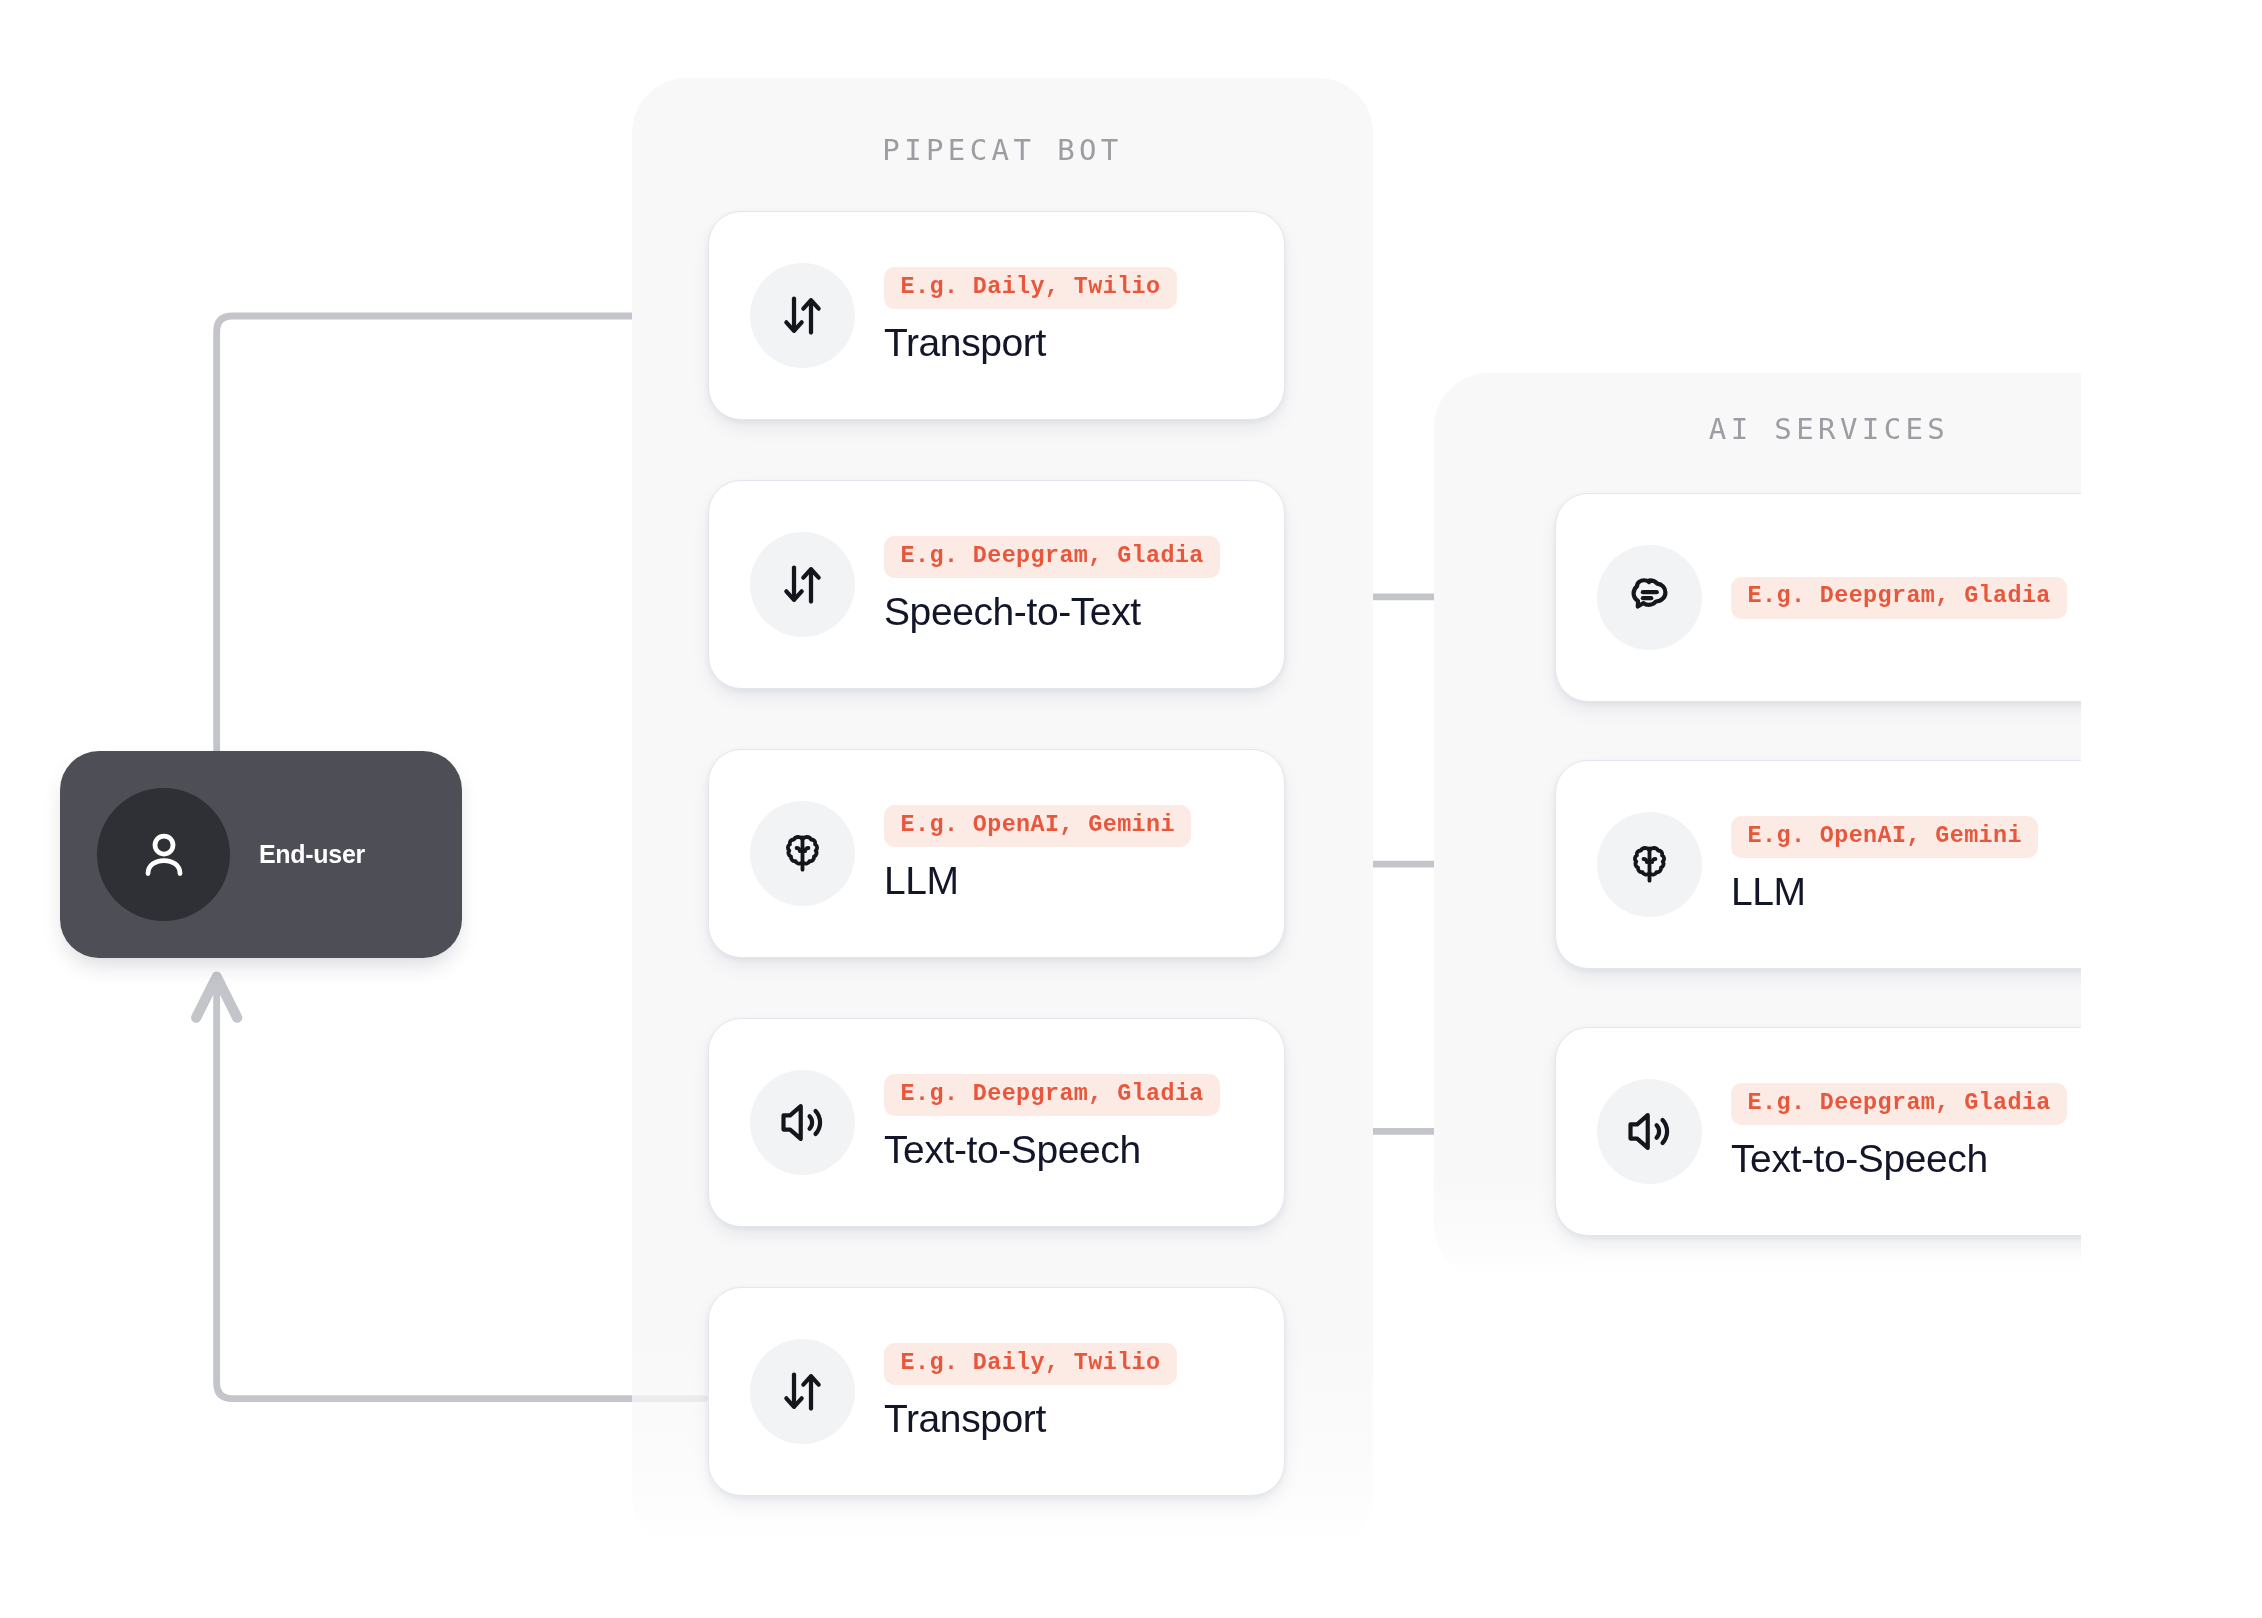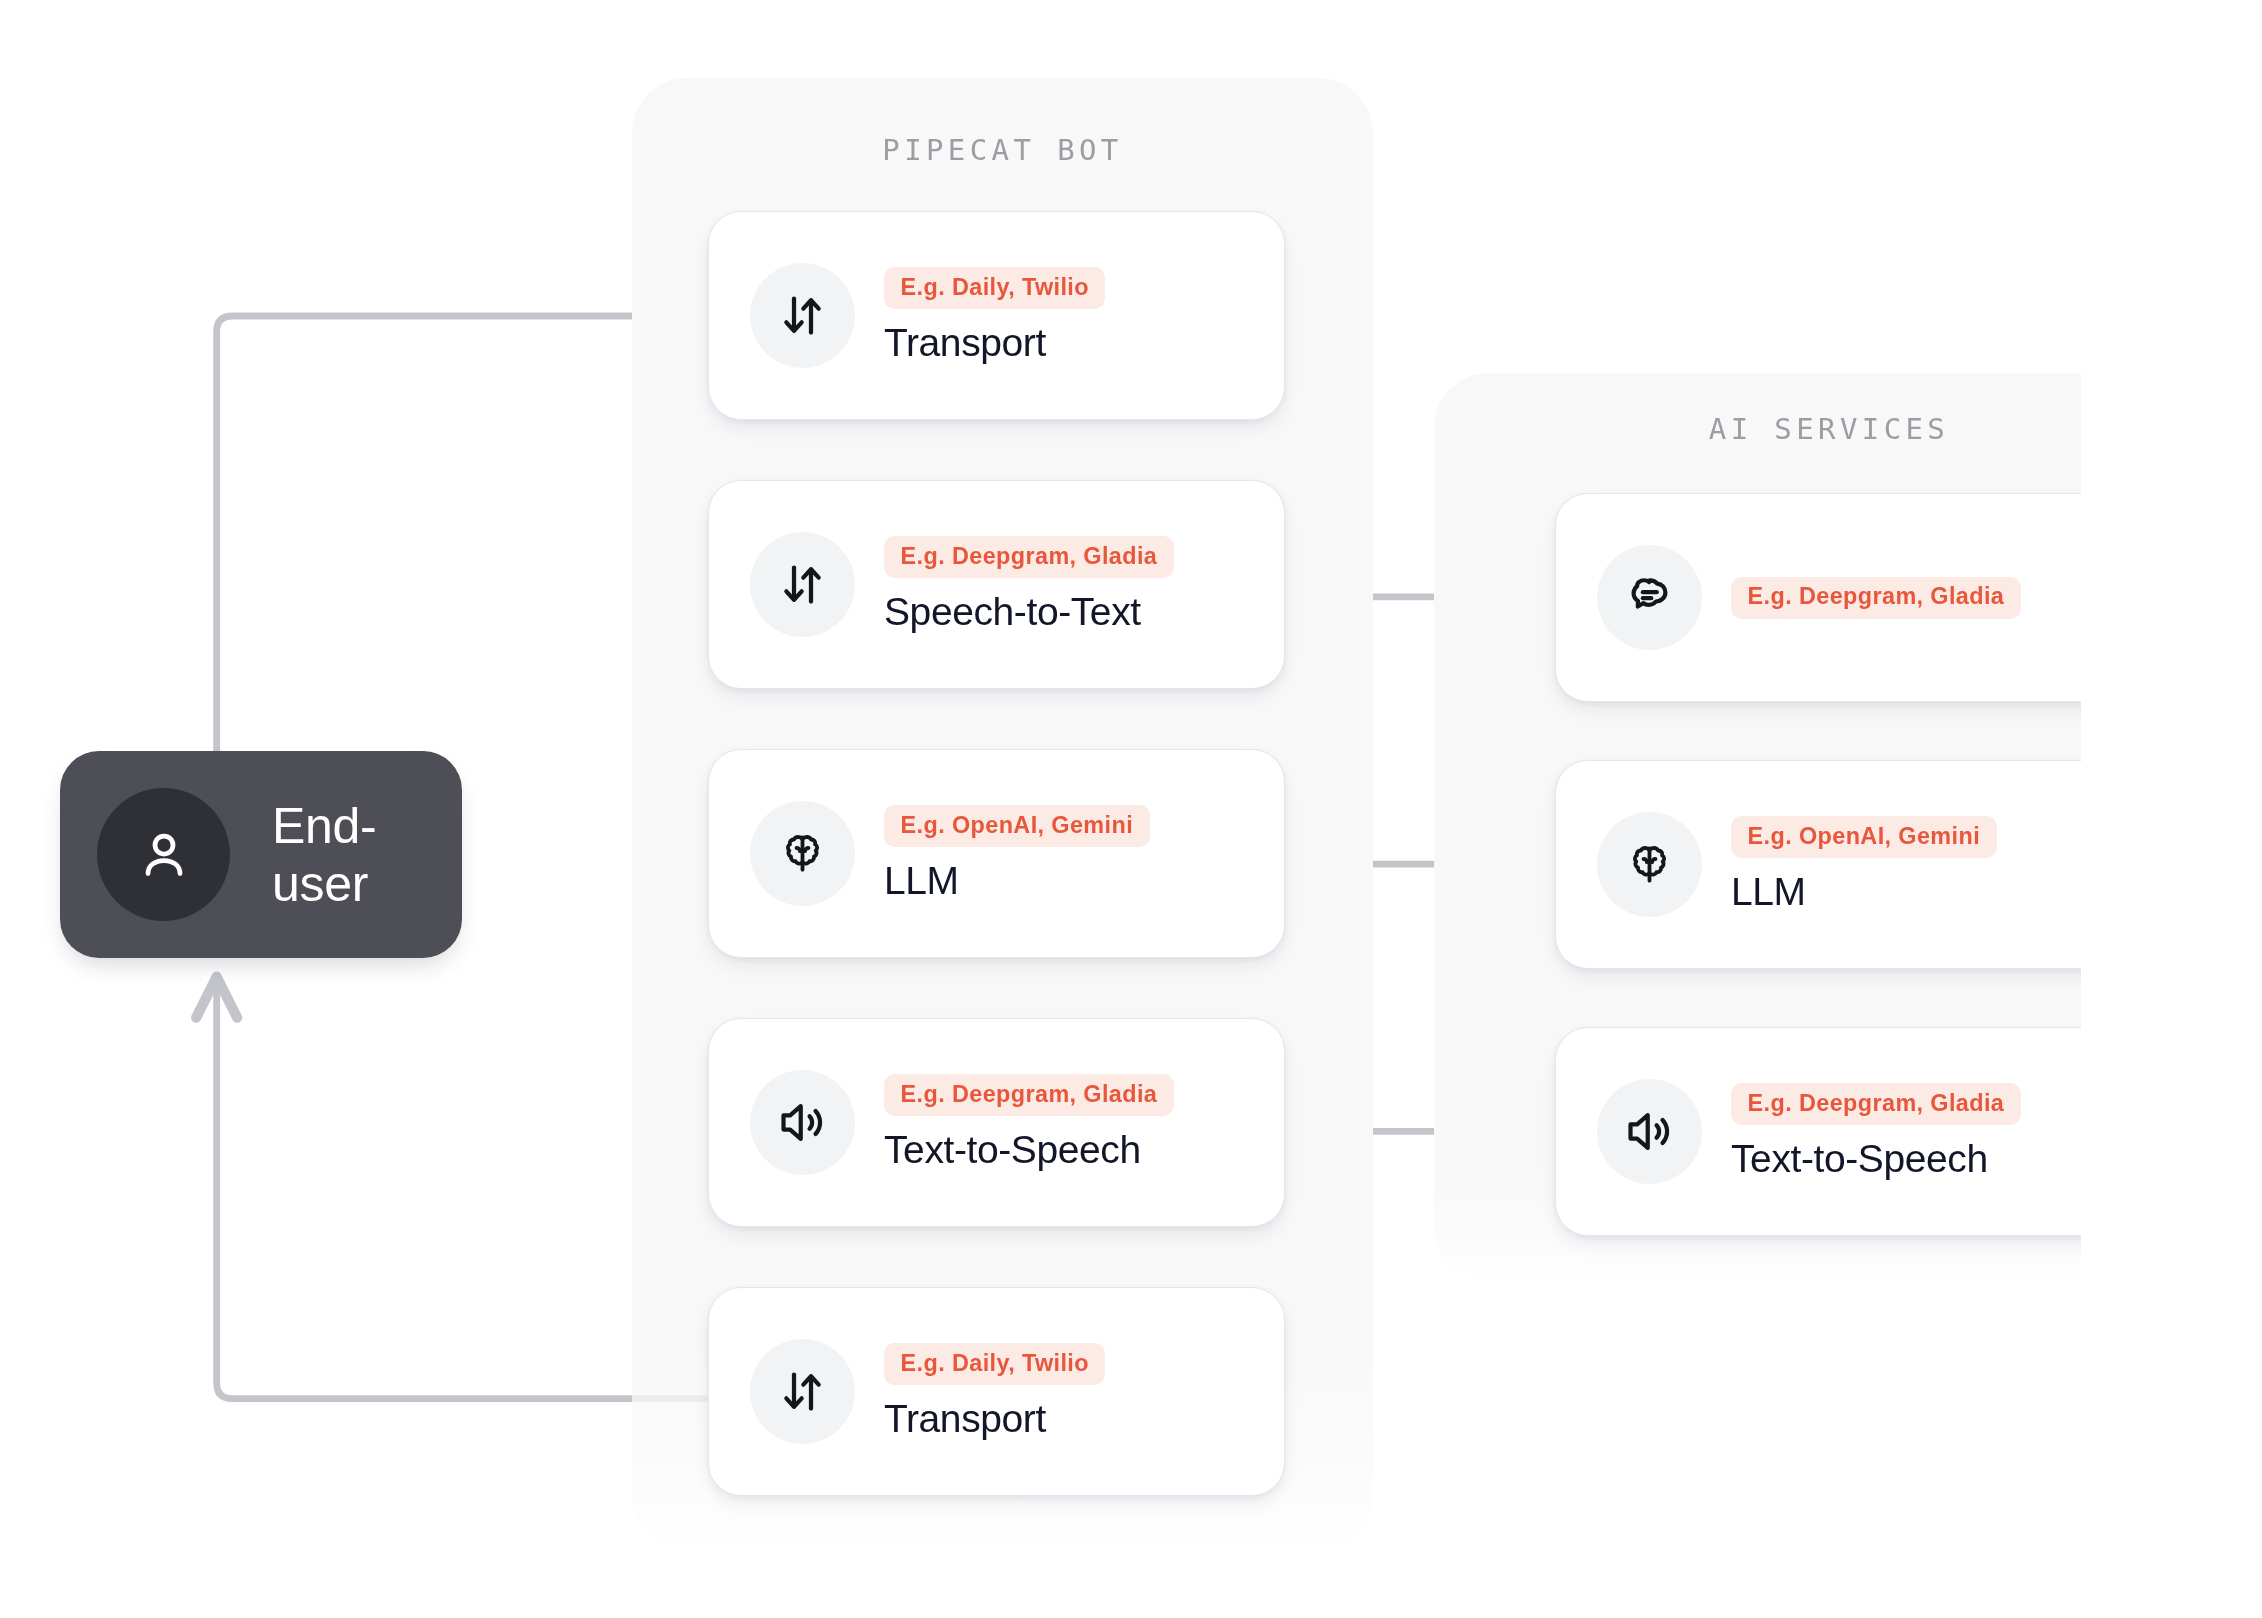--- a/index.html
+++ b/index.html
@@ -87,21 +87,21 @@
   .card-body {
     display: flex;
     flex-direction: column;
     align-items: flex-start;
     margin-left: 29px;
   }
   .badge {
     display: inline-block;
     background: #fcebe5;
     color: #e8573c;
-    font-family: Liberation Sans, sans-serif;
+    font-family: Liberation Mono, monospace;
     font-size: 23.4px;
     font-weight: 700;
     letter-spacing: 0.4px;
     padding: 8.8px 16.6px 9.8px 16.6px;
     border-radius: 10.7px;
     line-height: 1;
     white-space: nowrap;
   }
   .card-title {
     margin-top: 13.7px;
@@ -132,24 +132,24 @@
     height: 133px;
     min-width: 133px;
     margin-left: 37px;
     border-radius: 50%;
     background: #2f3036;
     display: flex;
     align-items: center;
     justify-content: center;
   }
   #end-user .eu-label {
-    margin-left: 42px;
+    margin-left: 29px;
     color: #ffffff;
-    font-size: 50px;
-    font-weight: 400;
+    font-size: 25px;
+    font-weight: 700;
     letter-spacing: -0.3px;
   }
 
   
   #connectors {
     position: absolute;
     left: 0;
     top: 0;
     width: 2263px;
     height: 1619px;

